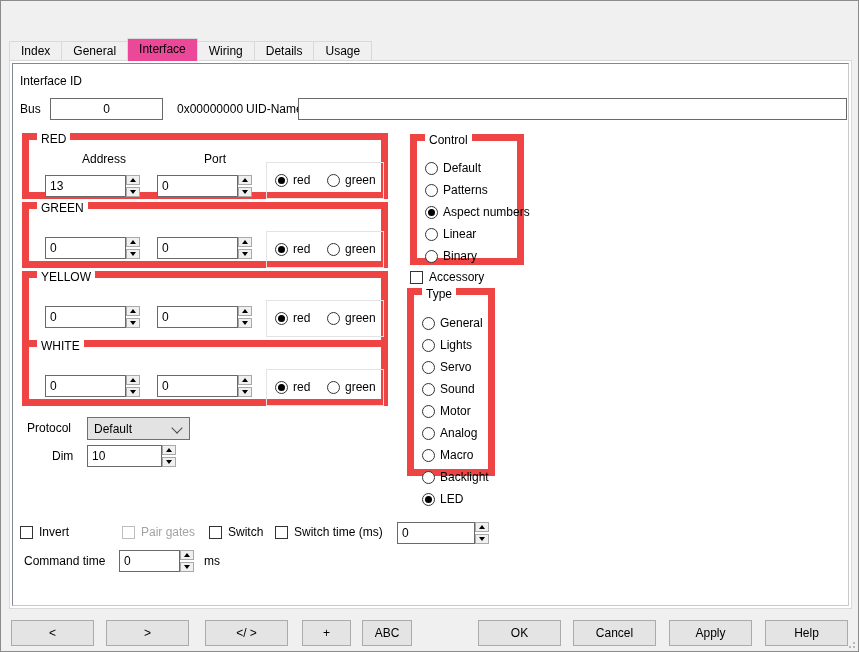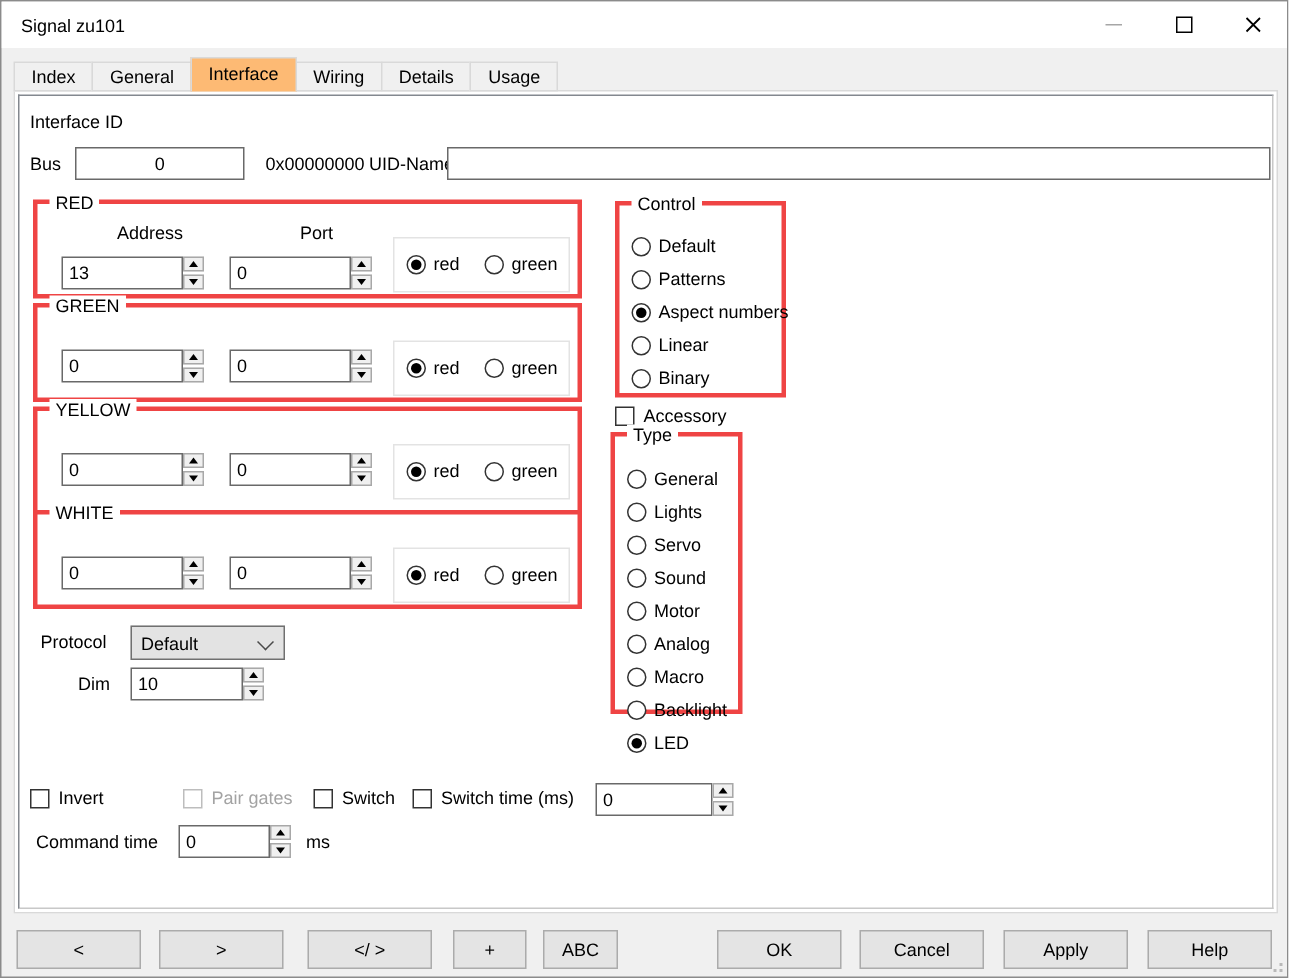--- a/index.html
+++ b/index.html
@@ -9,21 +9,21 @@
   
   .titlebar{position:absolute;left:0;top:0;right:0;height:31px;background:#ffffff;}
   .title{position:absolute;left:13px;top:9px;font-size:12px;}
   .winbtn{position:absolute;top:0;width:46px;height:31px;display:flex;align-items:center;justify-content:center;}
   .ic-min{display:block;width:11px;height:1px;background:#a6a6a6;}
   .ic-max{display:block;width:9px;height:9px;border:1px solid #000;background:#fff;}
   
   .tabstrip{position:absolute;left:8px;top:37px;height:23px;display:flex;align-items:flex-end;z-index:5;}
   .tab{box-sizing:border-box;height:20px;line-height:18px;padding:0 11px;background:#f0f0f0;
        border:1px solid #d9d9d9;margin-right:-1px;white-space:nowrap;}
-  .tab.active{height:23px;line-height:21px;background:#fdba74;border-bottom:none;position:relative;z-index:6;}
+  .tab.active{height:23px;line-height:21px;background:#ec4899;border-bottom:none;position:relative;z-index:6;}
   
   .tabpage{position:absolute;left:8px;top:59px;width:843px;height:549px;box-sizing:border-box;
        background:#fff;border:1px solid #d9d9d9;z-index:1;}
   .inner3d{position:absolute;left:2px;top:2px;right:2px;bottom:2px;border:1px solid #83888f;
        border-right-color:#c8c8c8;border-bottom-color:#c8c8c8;pointer-events:none;}
   .lbl{position:absolute;white-space:nowrap;line-height:14px;}
   .tbox{position:absolute;box-sizing:border-box;height:22px;border:1px solid #696969;background:#fff;
        font-family:"Liberation Sans",sans-serif;font-size:12px;color:#000;padding:0 4px;outline:none;}
   .center{text-align:center;}
   
@@ -32,21 +32,21 @@
   .combo.gray{background:#e3e3e3;border-color:#707070;height:23px;}
   .chev{position:absolute;right:8px;top:6px;width:7px;height:7px;border-right:1.5px solid #4a4a4a;
        border-bottom:1.5px solid #4a4a4a;transform:rotate(45deg);}
   
   .spin{position:absolute;width:14px;height:22px;display:flex;flex-direction:column;justify-content:space-between;}
   .sb{box-sizing:border-box;height:10px;border:1px solid #a8a8a8;background:#f0f0f0;
       display:flex;align-items:center;justify-content:center;}
   .tri-up{width:0;height:0;border-left:3px solid transparent;border-right:3px solid transparent;border-bottom:4px solid #000;}
   .tri-down{width:0;height:0;border-left:3px solid transparent;border-right:3px solid transparent;border-top:4px solid #000;}
   
-  .groupbox{position:absolute;box-sizing:border-box;border:3px solid #ef4444;background:#fff;}
+  .groupbox{position:absolute;box-sizing:border-box;border:7px solid #ef4444;background:#fff;}
   .gb-title{position:absolute;top:-8px;left:8px;background:#fff;padding:0 4px;line-height:15px;white-space:nowrap;}
   .collabel{position:absolute;top:12px;width:81px;text-align:right;}
   .radioframe{position:absolute;left:237px;width:118px;height:37px;box-sizing:border-box;border:1px solid #e3e3e3;}
   
   .radio{position:absolute;display:inline-flex;align-items:center;gap:5px;white-space:nowrap;cursor:default;}
   .rdot{flex:none;width:13px;height:13px;box-sizing:border-box;border:1px solid #333;border-radius:50%;background:#fff;position:relative;}
   .radio.checked .rdot::after{content:"";position:absolute;left:2px;top:2px;width:7px;height:7px;border-radius:50%;background:#000;}
   .check{position:absolute;display:inline-flex;align-items:center;gap:6px;white-space:nowrap;cursor:default;}
   .cbox{flex:none;width:13px;height:13px;box-sizing:border-box;border:1px solid #333;background:#fff;}
   .check.disabled .cbox{border-color:#bdbdbd;}
@@ -57,34 +57,20 @@
        display:flex;align-items:center;justify-content:center;padding:0;}
   .grip{position:absolute;right:3px;bottom:3px;width:10px;height:10px;}
   .grip i{position:absolute;width:2px;height:2px;background:#b9b9b9;}
   .icx{display:block;}
 </style>
 </head>
 <body>
 
 <div class="window">
 
-  <div class="titlebar">
-    <span class="title">Signal zu101</span>
-    <div class="winbtn" style="right:93px">
-      <span class="ic-min"></span>
-    </div>
-    <div class="winbtn" style="right:46px">
-      <span class="ic-max"></span>
-    </div>
-    <div class="winbtn" style="right:0">
-      <svg class="icx" width="11" height="11" viewBox="0 0 11 11">
-          <path d="M1,1 L10,10 M10,1 L1,10" stroke="#000" stroke-width="1.2" fill="none"></path>
-        </svg>
-    </div>
-  </div>
 
   <div class="tabstrip">
     <div class="tab">Index</div>
     <div class="tab">General</div>
     <div class="tab active">Interface</div>
     <div class="tab">Wiring</div>
     <div class="tab">Details</div>
     <div class="tab">Usage</div>
   </div>
 

